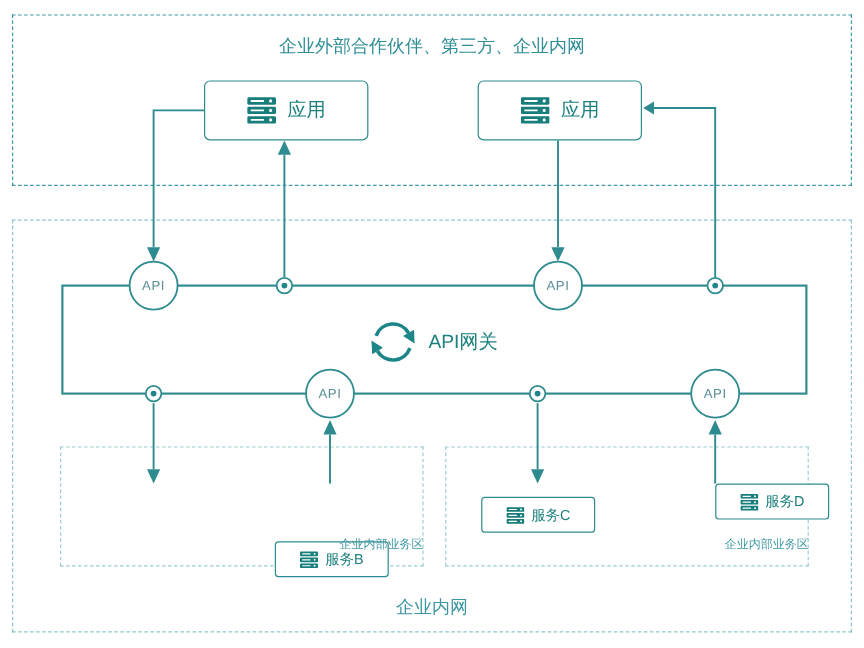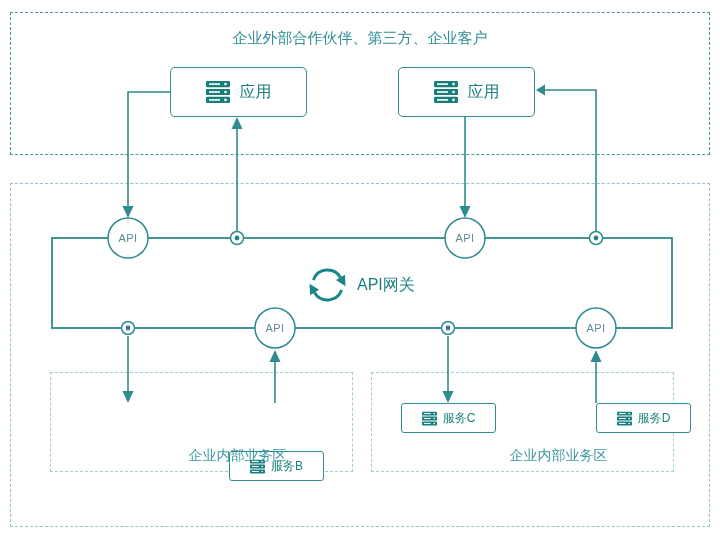--- a/index.html
+++ b/index.html
@@ -18,29 +18,29 @@
   .node { position: absolute; background: #ffffff; border: 1.5px solid #2e8b8f;
           display: flex; align-items: center; justify-content: center; z-index: 2; }
   .app-box { width: 137px; height: 50px; border-radius: 5px; gap: 10px; text-align: center; }
   .app-left { left: 170px; top: 67px; }
   .app-right { left: 398px; top: 67px; }
   .app-label { color: #1b807e; font-size: 16px; }
 
   .svc-box { width: 95px; height: 30px; border-radius: 3px; gap: 6px; }
   .svc-a { left: 82px; top: 403px; }
   .svc-b { left: 229px; top: 403px; margin-top: 48px; }
-  .svc-c { left: 401px; top: 403px; }
+  .svc-c { left: 401px; top: 414px; }
   .svc-d { left: 548px; top: 403px; margin-left: 48px; }
   .svc-label { color: #1b807e; font-size: 12px; }
 
   .lbl { position: absolute; z-index: 2; }
   .external-title { left: 0; top: 29px; width: 720px; text-align: center;
                     color: #2f8d96; font-size: 15px; }
   .gateway-label { left: 357px; top: 275px; color: #1b807e; font-size: 16px; }
-  .area-label { top: 447px; width: 303px; text-align: center; color: #3e98a2; font-size: 14px; margin-left: 36px; }
+  .area-label { top: 447px; width: 303px; text-align: right; color: #3e98a2; font-size: 10px; }
   .area-label-1 { left: 50px; }
   .area-label-2 { left: 371px; }
   .intranet-label { left: 0; top: 497px; width: 720px; text-align: center;
                     color: #3e96a0; font-size: 15px; }
 
   .api-text { font-size: 11px; fill: #5b8f96; letter-spacing: 0.5px; }
 </style>
 </head>
 <body>
 
@@ -116,21 +116,21 @@
     </g>
 
     <g>
       <path d="M313.4 279.9 A15 15 0 0 1 340.5 277.5" fill="none" stroke="#1b8588" stroke-width="3"></path>
       <polygon points="345.5,286.2 345,274.8 335.9,280.1" fill="#1b8588"></polygon>
       <path d="M341.6 290.1 A15 15 0 0 1 314.5 292.5" fill="none" stroke="#1b8588" stroke-width="3"></path>
       <polygon points="309.5,283.8 310.2,295.2 319.1,289.7" fill="#1b8588"></polygon>
     </g>
   </svg>
 
-  <div class="lbl external-title">企业外部合作伙伴、第三方、企业客户</div>
+  <div class="lbl external-title">企业外部合作伙伴、第三方、企业内网</div>
 
   <div class="node app-box app-left">
     <svg width="24" height="24" viewBox="0 0 24 24">
       <g fill="#177e7c">
         <rect x="0" y="1" width="24" height="6.2" rx="1.2"></rect>
           <rect x="0" y="8.9" width="24" height="6.2" rx="1.2"></rect>
           <rect x="0" y="16.8" width="24" height="6.2" rx="1.2"></rect>
       </g>
       <g stroke="#ffffff" stroke-width="1.6">
         <line x1="3" y1="4.1" x2="14" y2="4.1"></line>
@@ -228,14 +228,15 @@
           <circle cx="19.5" cy="4.1" r="1.3"></circle>
           <circle cx="19.5" cy="12" r="1.3"></circle>
           <circle cx="19.5" cy="19.9" r="1.3"></circle>
         </g>
     </svg>
     <span class="svc-label">服务D</span>
   </div>
 
   <div class="lbl area-label area-label-1">企业内部业务区</div>
   <div class="lbl area-label area-label-2">企业内部业务区</div>
+  <div class="lbl intranet-label">企业内网</div>
 
 </div>
 
 </body></html>

